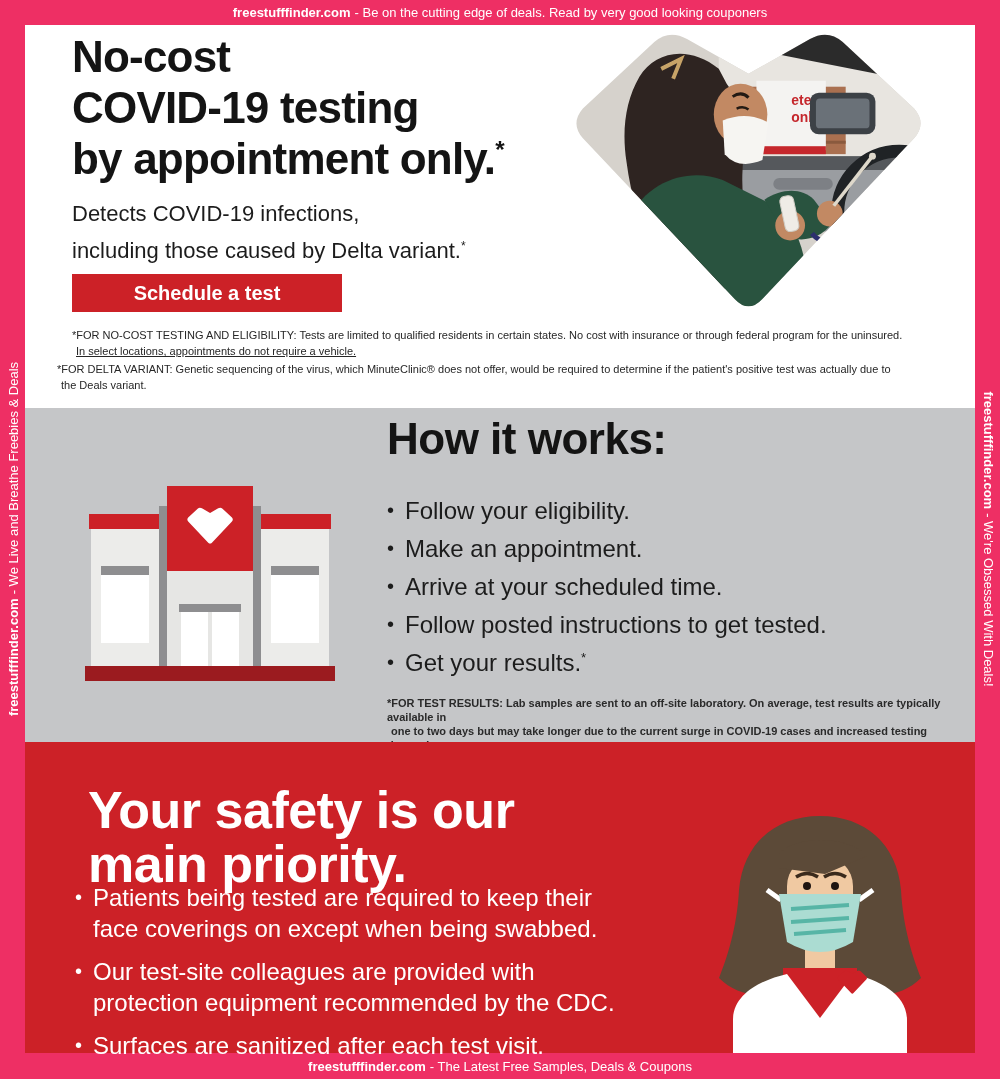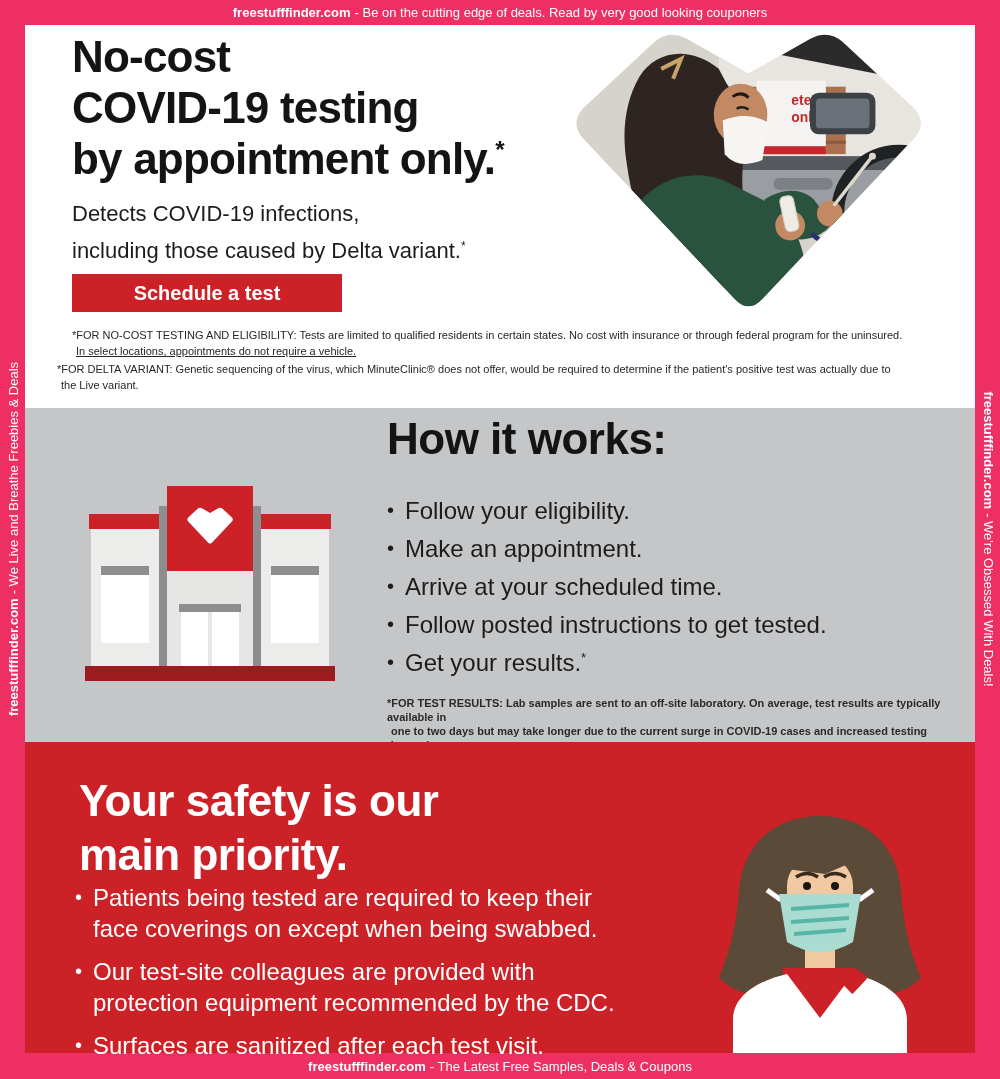--- a/index.html
+++ b/index.html
@@ -39,21 +39,21 @@
   .how h2{position:absolute;left:362px;top:6px;margin:0;font-size:44px;font-weight:bold;
           color:#141414;letter-spacing:-0.5px;}
   .store{position:absolute;left:50px;top:68px;}
   .blist{position:absolute;list-style:none;margin:0;padding:0;}
   .how .blist{left:362px;top:90px;font-size:24px;color:#1c1c1c;}
   .how .blist li{display:flex;margin-bottom:13px;line-height:25px;}
   .dot{width:18px;flex:0 0 18px;font-size:20px;}
   .how .fine2{position:absolute;left:362px;top:288px;width:575px;font-size:11px;
               line-height:14px;color:#2a2a2a;font-weight:bold;}
   
-  .safety h2{position:absolute;left:50px;top:28px;margin:4px;font-size:44px;line-height:54px;
+  .safety h2{position:absolute;left:50px;top:28px;margin:13px;font-size:52px;line-height:54px;
              font-weight:bold;color:#fff;letter-spacing:-0.5px;}
   .safety .blist{left:50px;top:140px;font-size:24px;color:#fff;}
   .safety .blist li{display:flex;margin-bottom:12px;line-height:31px;}
   .nurse{position:absolute;right:10px;bottom:0;}
 </style>
 </head>
 <body>
 
 <div id="page">
 
@@ -94,21 +94,21 @@
       </div>
 
       <button class="cta">Schedule a test</button>
 
       <div class="fineprint fp1">
         <span>*FOR NO-COST TESTING AND ELIGIBILITY: Tests are limited to qualified residents in certain states. No cost with insurance or through federal program for the uninsured.</span><br>
         <span style="padding-left:4px;text-decoration:underline;">In select locations, appointments do not require a vehicle.</span>
       </div>
       <div class="fineprint fp2">
         <span>*FOR DELTA VARIANT: Genetic sequencing of the virus, which MinuteClinic® does not offer, would be required to determine if the patient's positive test was actually due to</span><br>
-        <span style="padding-left:4px;">the Live variant.</span>
+        <span style="padding-left:4px;">the Deals variant.</span>
       </div>
 
       <svg class="photo" width="357" height="287" viewBox="0 0 360 287">
         <defs>
           <clipPath id="heartClip">
             <path d="M180,45 L118,10 Q100,0 85,13 L13,80 Q0,95 13,110 L166,272 Q180,287 194,272 L347,110 Q360,95 347,80 L275,13 Q260,0 242,10 Z"></path>
           </clipPath>
         </defs>
         <g clip-path="url(#heartClip)">
           <rect x="0" y="0" width="360" height="287" fill="#d6d2cc"></rect>

